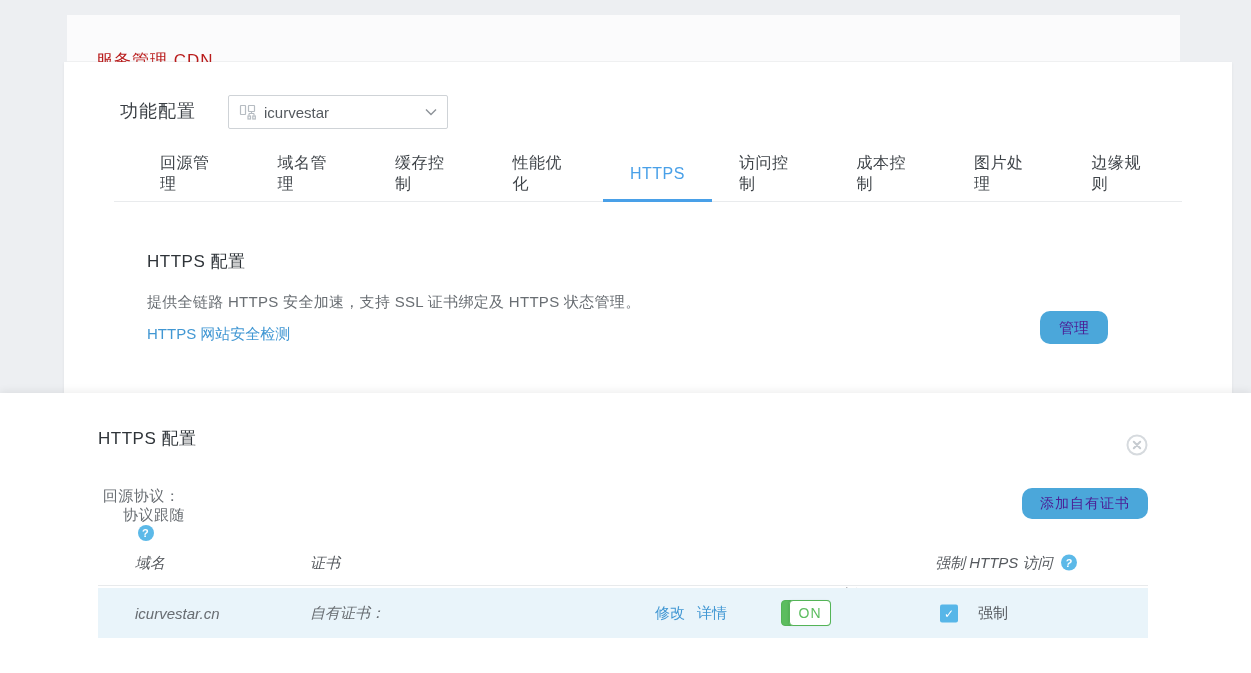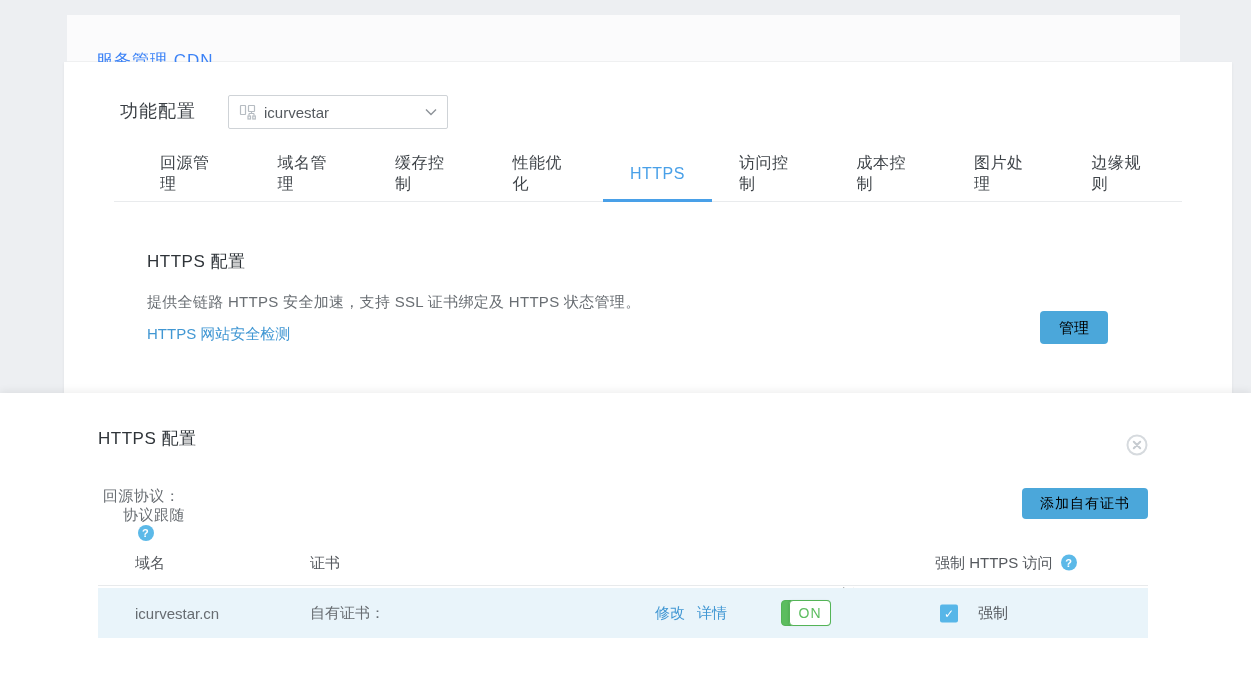--- a/index.html
+++ b/index.html
@@ -12,21 +12,21 @@
     color: #333;
   }
   .stage { position: absolute; inset: 0; }
 
   
   .topbar {
     position: absolute; left: 67px; top: 15px; width: 1113px; height: 47px;
     background: #fbfbfc; border-bottom: 1px solid #f1f2f3;
     display: flex; align-items: center; padding-left: 29px;
   }
-  .topbar-title { font-size: 17px; color: #3b82f6; letter-spacing: 1px; margin-top: 44px; }
+  .topbar-title { font-size: 17px; color: #b91c1c; letter-spacing: 1px; margin-top: 44px; }
 
   
   .card {
     position: absolute; left: 40px; top: 62px; width: 1168px; height: 331px;
     background: #ffffff; box-shadow: 0 1px 3px rgba(0,0,0,0.06); margin-left: 24px;
   }
   .section-label {
     position: absolute; left: 56px; top: 33px; height: 33px; line-height: 33px;
     font-size: 18px; color: #3a3f44; letter-spacing: 1px;
   }
@@ -62,21 +62,21 @@
   }
   .card-desc {
     position: absolute; left: 83px; top: 231px;
     font-size: 15px; color: #696e73; letter-spacing: 0.3px;
   }
   .card-link {
     position: absolute; left: 83px; top: 263px;
     font-size: 15px; color: #4197d3; cursor: pointer; text-decoration: none;
   }
   .btn-blue {
-    background: #4ba7da; color: #000000; border: none; border-radius: 4px;
+    background: #4ba7da; color: #4c1d95; border: none; border-radius: 10px;
     cursor: pointer; font-family: inherit; text-align: center;
   }
   .manage-btn {
     position: absolute; left: 976px; top: 249px; width: 68px; height: 33px;
     font-size: 15px; line-height: 33px;
   }
 
   
   .modal {
     position: absolute; left: 0; top: 393px; width: 1251px; height: 280px;
@@ -104,21 +104,21 @@
   .add-cert-btn {
     position: absolute; left: 1022px; top: 95px; width: 126px; height: 31px;
     font-size: 14px; line-height: 31px; letter-spacing: 1px;
   }
 
   
   .tbl-head {
     position: absolute; left: 98px; top: 147px; width: 1050px; height: 46px;
     border-bottom: 1px solid #e8eaec; font-size: 15px; color: #55595e;
   }
-  .tbl-head .cell, .tbl-row .cell { position: absolute; top: 50%; transform: translateY(-50%); }
+  .tbl-head .cell, .tbl-row .cell { position: absolute; top: 50%; transform: translateY(-50%); font-style: italic; }
   .tbl-head .c-domain { left: 37px; }
   .tbl-head .c-cert { left: 212px; }
   .tbl-head .c-https { left: 684px; display: flex; align-items: center; margin-top: 32px; }
   .tbl-head .c-force { left: 837px; display: flex; align-items: center; }
   .tbl-row {
     position: absolute; left: 98px; top: 195px; width: 1050px; height: 50px;
     background: #e9f4fa; font-size: 15px; color: #676c71;
   }
   .tbl-row .c-domain { left: 37px; }
   .tbl-row .c-cert { left: 212px; }

